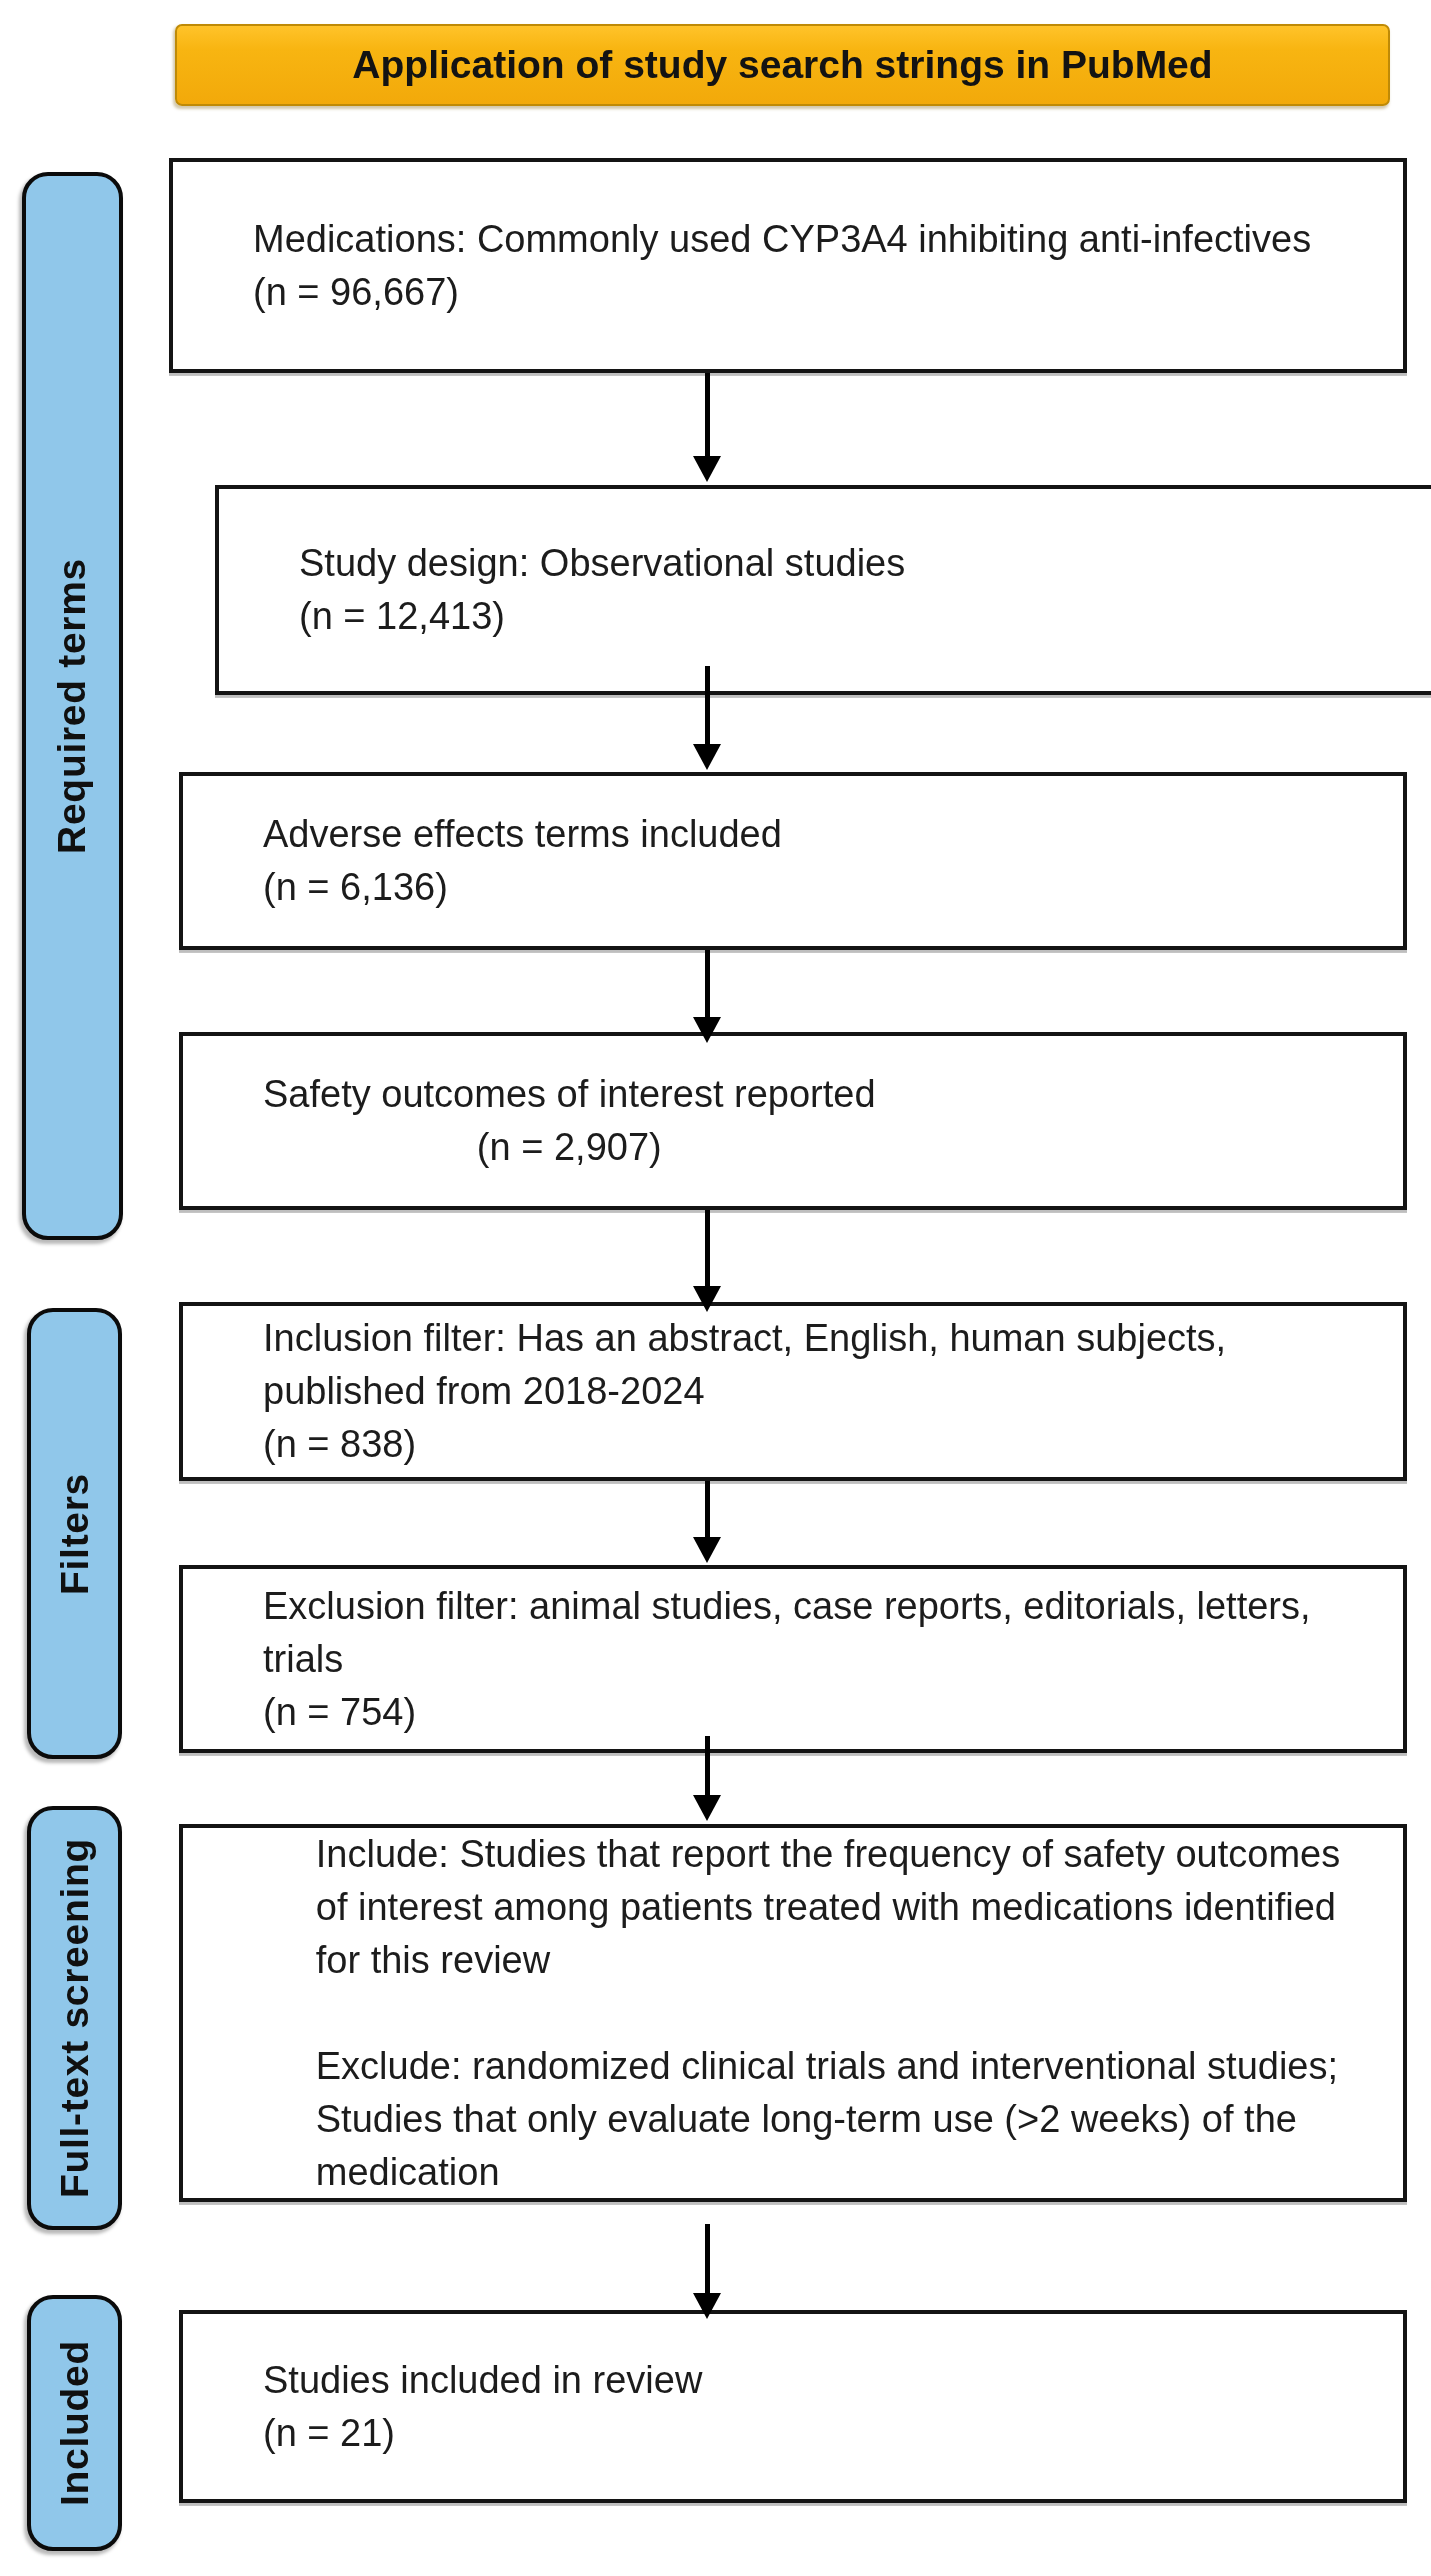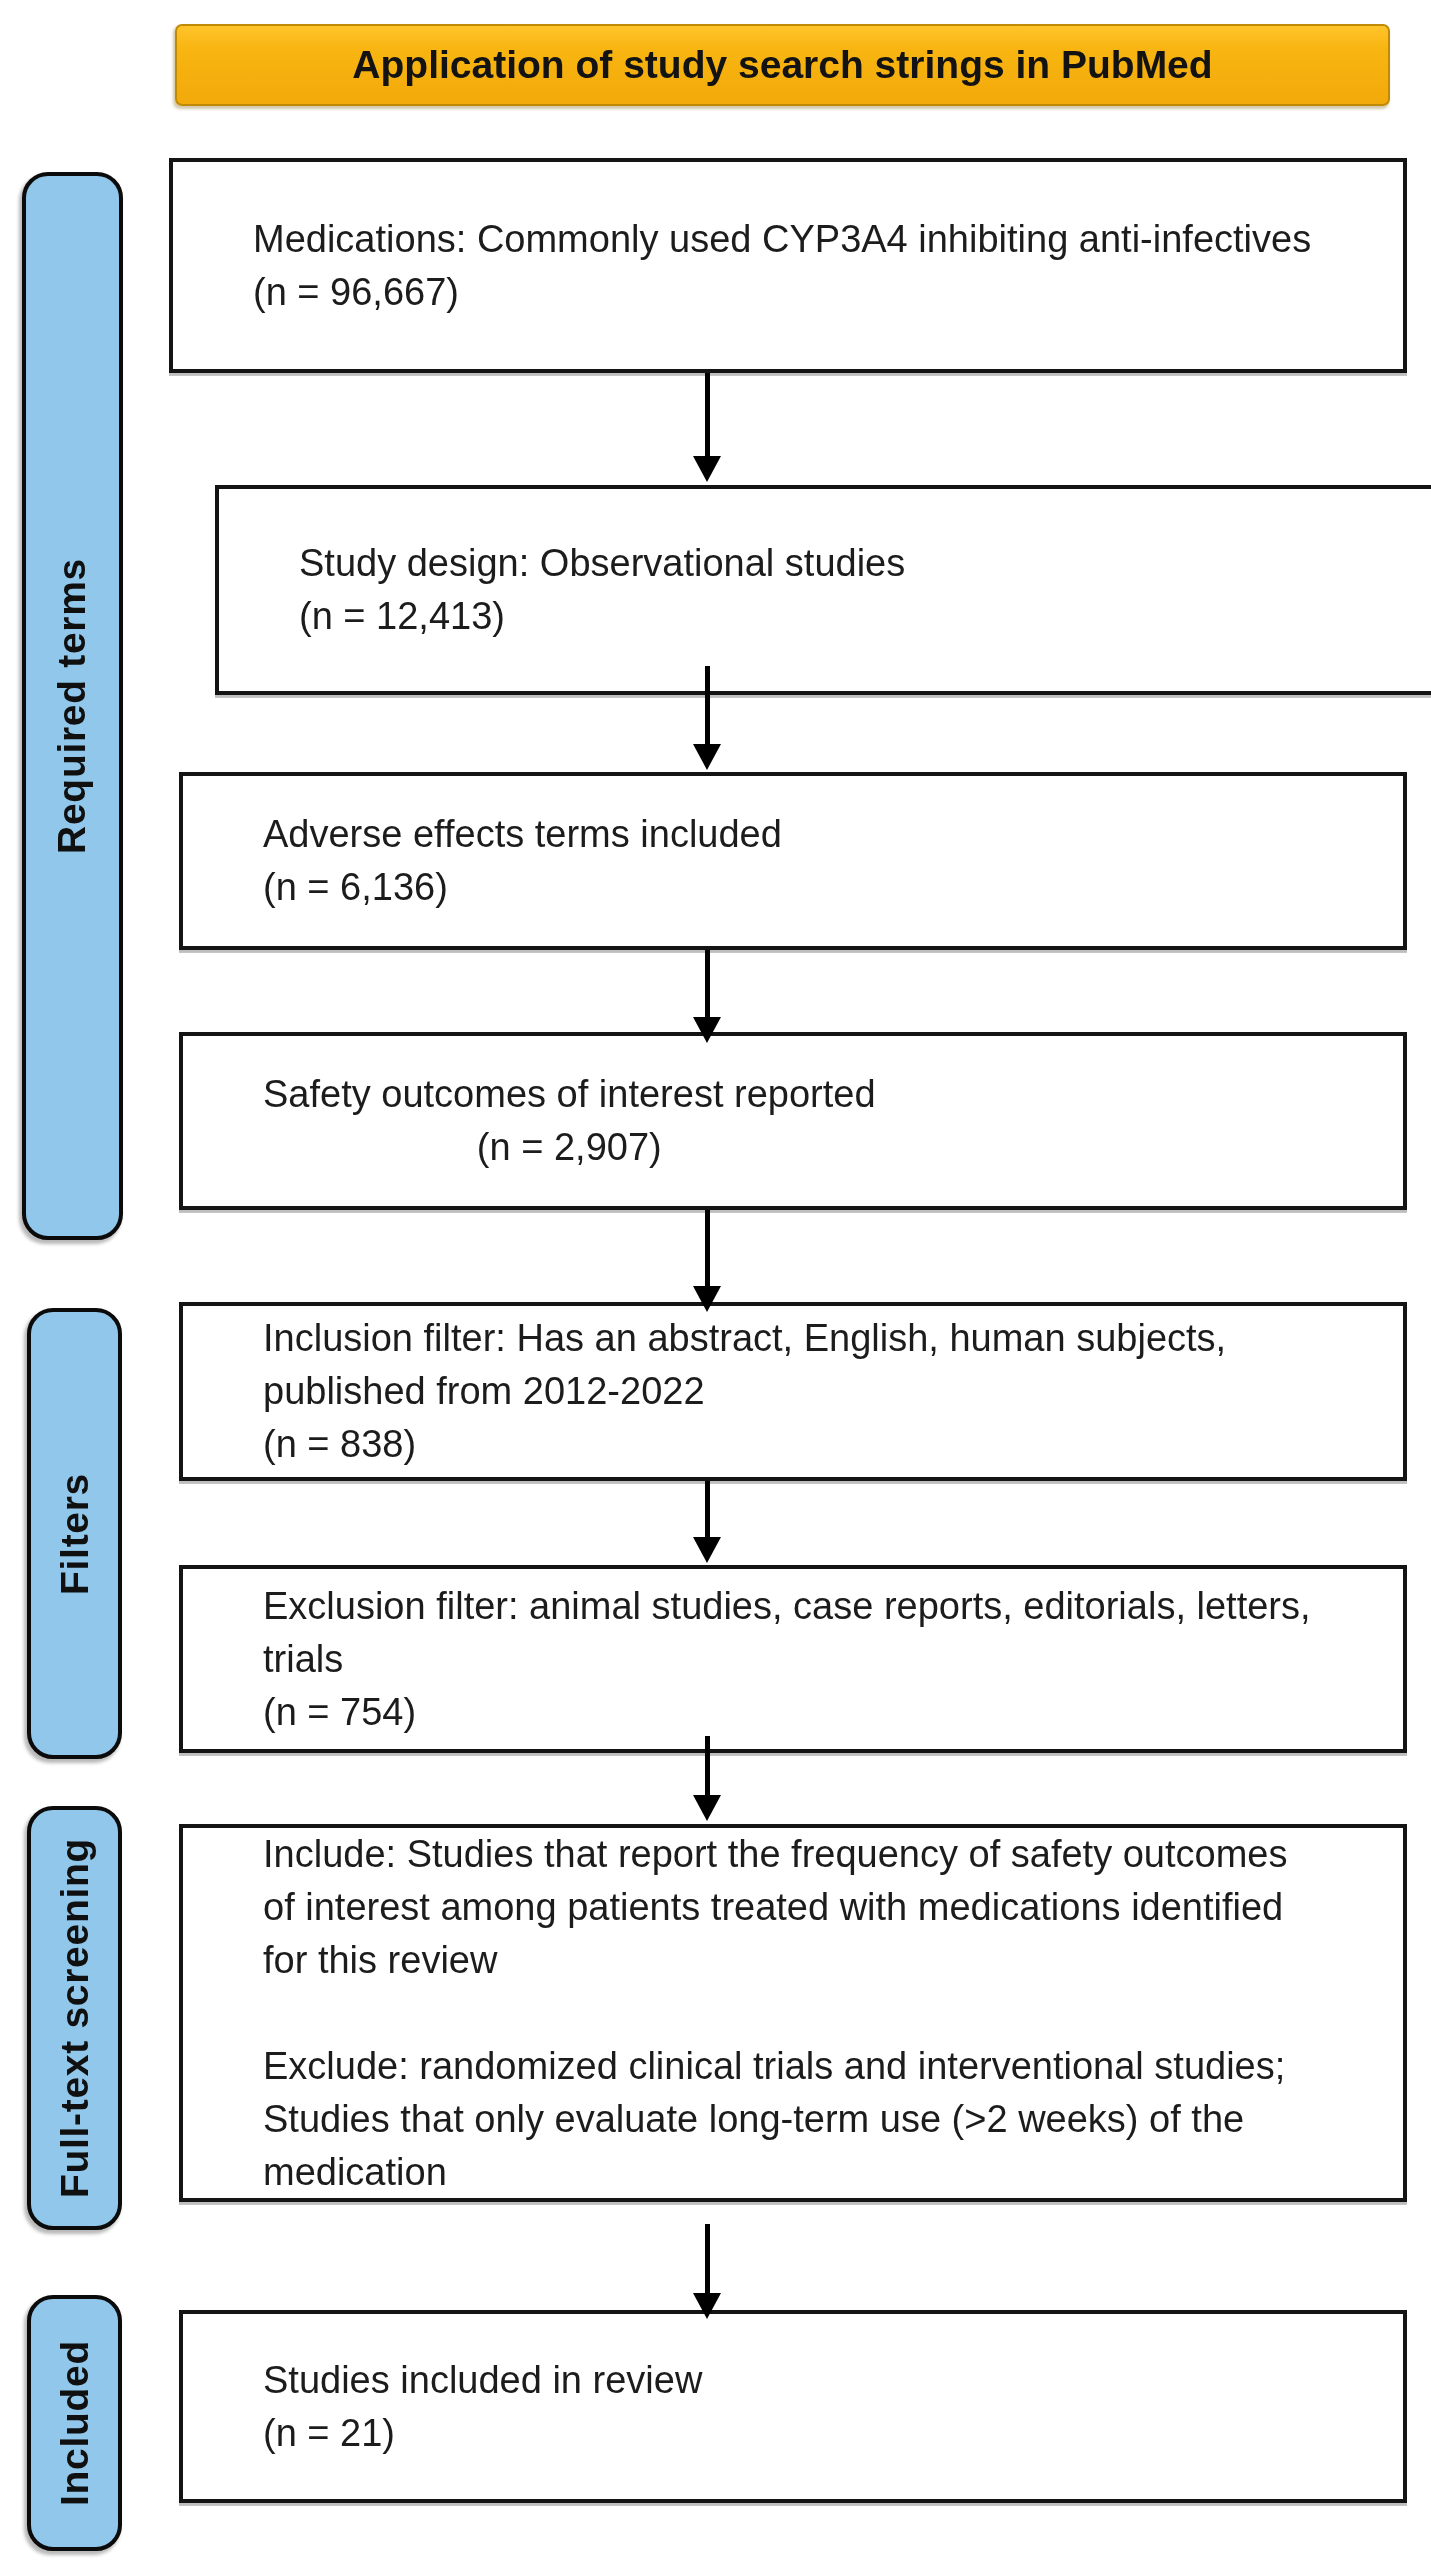--- a/index.html
+++ b/index.html
@@ -49,21 +49,21 @@
     font-size: 38px; line-height: 53px;
     color: var(--text-color);
     white-space: pre-line;
   }
   #box-0 { top: 158px;  height: 215px; left: 169px; width: 1238px; }
   #box-1 { top: 485px;  height: 210px; margin-left: 36px; }
   #box-2 { top: 772px; height: 178px; }
   #box-3 { top: 1032px; height: 178px; text-align: center; }
   #box-4 { top: 1302px; height: 179px; }
   #box-5 { top: 1565px; height: 188px; }
-  #box-6 { top: 1824px; height: 378px; }
+  #box-6 { top: 1824px; height: 378px; justify-content: center; }
   #box-7 { top: 2310px; height: 193px; align-items: center; }
 
   
   .arrow { position: absolute; left: 693px; width: 29px; z-index: 3; }
   .arrow .stem {
     position: absolute; left: 11.5px; top: 0; bottom: 24px;
     width: 5px; background: #000;
   }
   .arrow .head {
     position: absolute; bottom: 0; left: 0; width: 0; height: 0;
@@ -134,21 +134,21 @@
   <div class="fbox" id="box-2">
     <div class="txt">Adverse effects terms included
 (n = 6,136)</div>
   </div>
   <div class="fbox" id="box-3">
     <div class="txt">Safety outcomes of interest reported
 (n = 2,907)</div>
   </div>
   <div class="fbox" id="box-4">
     <div class="txt">Inclusion filter: Has an abstract, English, human subjects,
-published from 2012-2022
+published from 2018-2024
 (n = 838)</div>
   </div>
   <div class="fbox" id="box-5">
     <div class="txt">Exclusion filter: animal studies, case reports, editorials, letters,
 trials
 (n = 754)</div>
   </div>
   <div class="fbox" id="box-6">
     <div class="txt">Include: Studies that report the frequency of safety outcomes
 of interest among patients treated with medications identified

